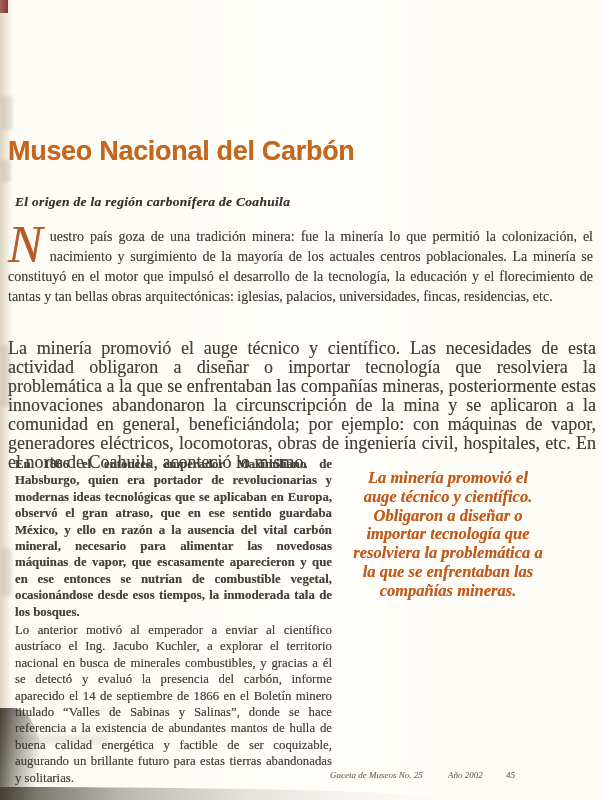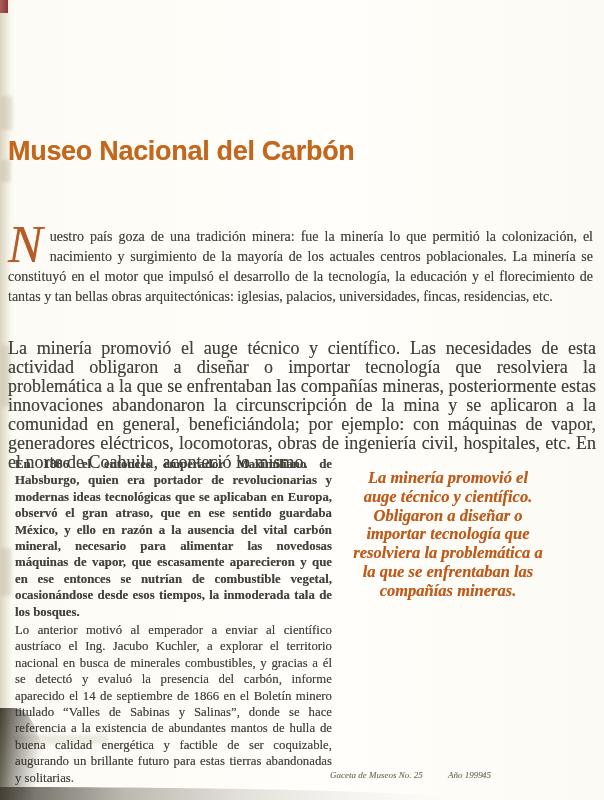--- a/index.html
+++ b/index.html
@@ -70,48 +70,49 @@
     color:#c05a1b; text-align:center;
     text-shadow:0 0 0.6px rgba(192,90,27,0.6);
   }
   .footer {
     position:absolute; left:0; top:770px; width:520px; height:16px;
     font-style:italic; font-size:9px; color:#76725f;
     text-shadow:0 0 0.5px rgba(118,114,95,0.5);
   }
   .footer .journal { position:absolute; left:330px; }
   .footer .year    { position:absolute; left:448px; }
-  .footer .pagenum { position:absolute; left:482px; }
+  .footer .pagenum { position:absolute; left:506px; }
 </style>
 </head>
 <body>
 
 <div class="page">
 
   <div class="red-mark"></div>
   <div class="left-edge"></div>
   <div class="smudge s1"></div>
   <div class="smudge s2"></div>
   <div class="smudge s3"></div>
   <div class="smudge s4"></div>
   <div class="smudge s5"></div>
 
   <h1 class="title">Museo Nacional del Carbón</h1>
+  <h2 class="subtitle">El origen de la región carbonífera de Coahuila</h2>
 
   <p class="para p1"><span class="dropcap">N</span><span>uestro país goza de una tradición minera: fue la minería lo que permitió la colonización, el nacimiento y surgimiento de la mayoría de los actuales centros poblacionales. La minería se constituyó en el motor que impulsó el desarrollo de la tecnología, la educación y el florecimiento de tantas y tan bellas obras arquitectónicas: iglesias, palacios, universidades, fincas, residencias, etc.</span></p>
 
   <p class="para p2">La minería promovió el auge técnico y científico. Las necesidades de esta actividad obligaron a diseñar o importar tecnología que resolviera la problemática a la que se enfrentaban las compañías mineras, posteriormente estas innovaciones abandonaron la circunscripción de la mina y se aplicaron a la comunidad en general, beneficiándola; por ejemplo: con máquinas de vapor, generadores eléctricos, locomotoras, obras de ingeniería civil, hospitales, etc. En el norte de Coahuila, aconteció lo mismo.</p>
 
   <p class="para p3">En 1866 el entonces emperador Maximiliano de Habsburgo, quien era portador de revolucionarias y modernas ideas tecnológicas que se aplicaban en Europa, observó el gran atraso, que en ese sentido guardaba México, y ello en razón a la ausencia del vital carbón mineral, necesario para alimentar las novedosas máquinas de vapor, que escasamente aparecieron y que en ese entonces se nutrían de combustible vegetal, ocasionándose desde esos tiempos, la inmoderada tala de los bosques.</p>
 
   <p class="para p4">Lo anterior motivó al emperador a enviar  al científico austríaco el Ing. Jacubo Kuchler, a explorar el territorio nacional en busca de minerales  combustibles, y gracias a él se detectó y evaluó la presencia del carbón, informe aparecido el 14 de septiembre de 1866 en el Boletín minero titulado “Valles de Sabinas y Salinas”, donde se hace referencia a la existencia de abundantes mantos de hulla de buena calidad energética y factible de ser coquizable, augurando un brillante futuro para estas tierras abandonadas y solitarias.</p>
 
   <div class="pull-quote">La minería promovió el auge técnico y científico. Obligaron a diseñar o importar tecnología que resolviera la problemática a la que se enfrentaban las compañías mineras.</div>
 
   <div class="footer">
     <span class="journal">Gaceta de Museos  No. 25</span>
-    <span class="year">Año 1999</span>
+    <span class="year">Año 2002</span>
     <span class="pagenum">45</span>
   </div>
 
   <div class="bottom-strip"></div>
   <div class="corner-shadow"></div>
 </div>
 
 </body></html>

